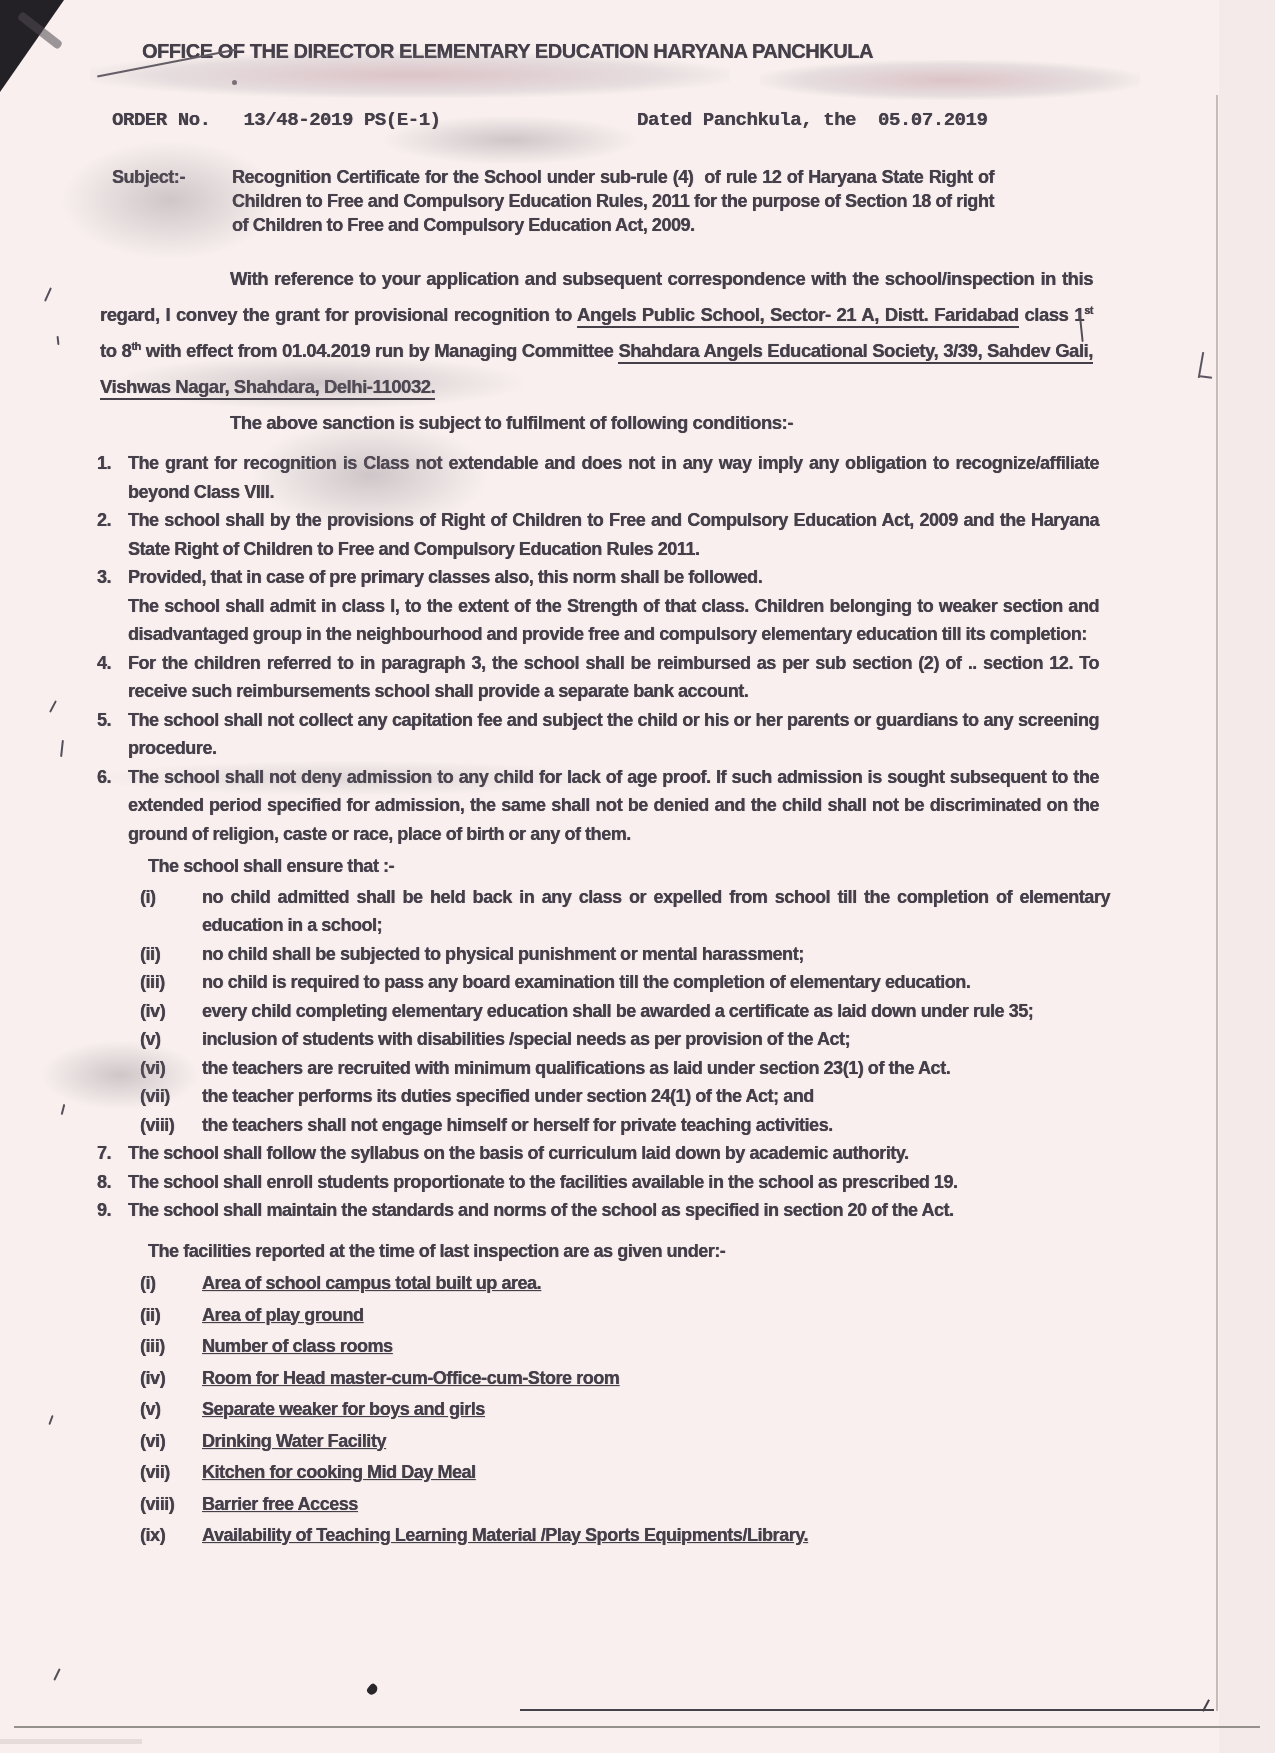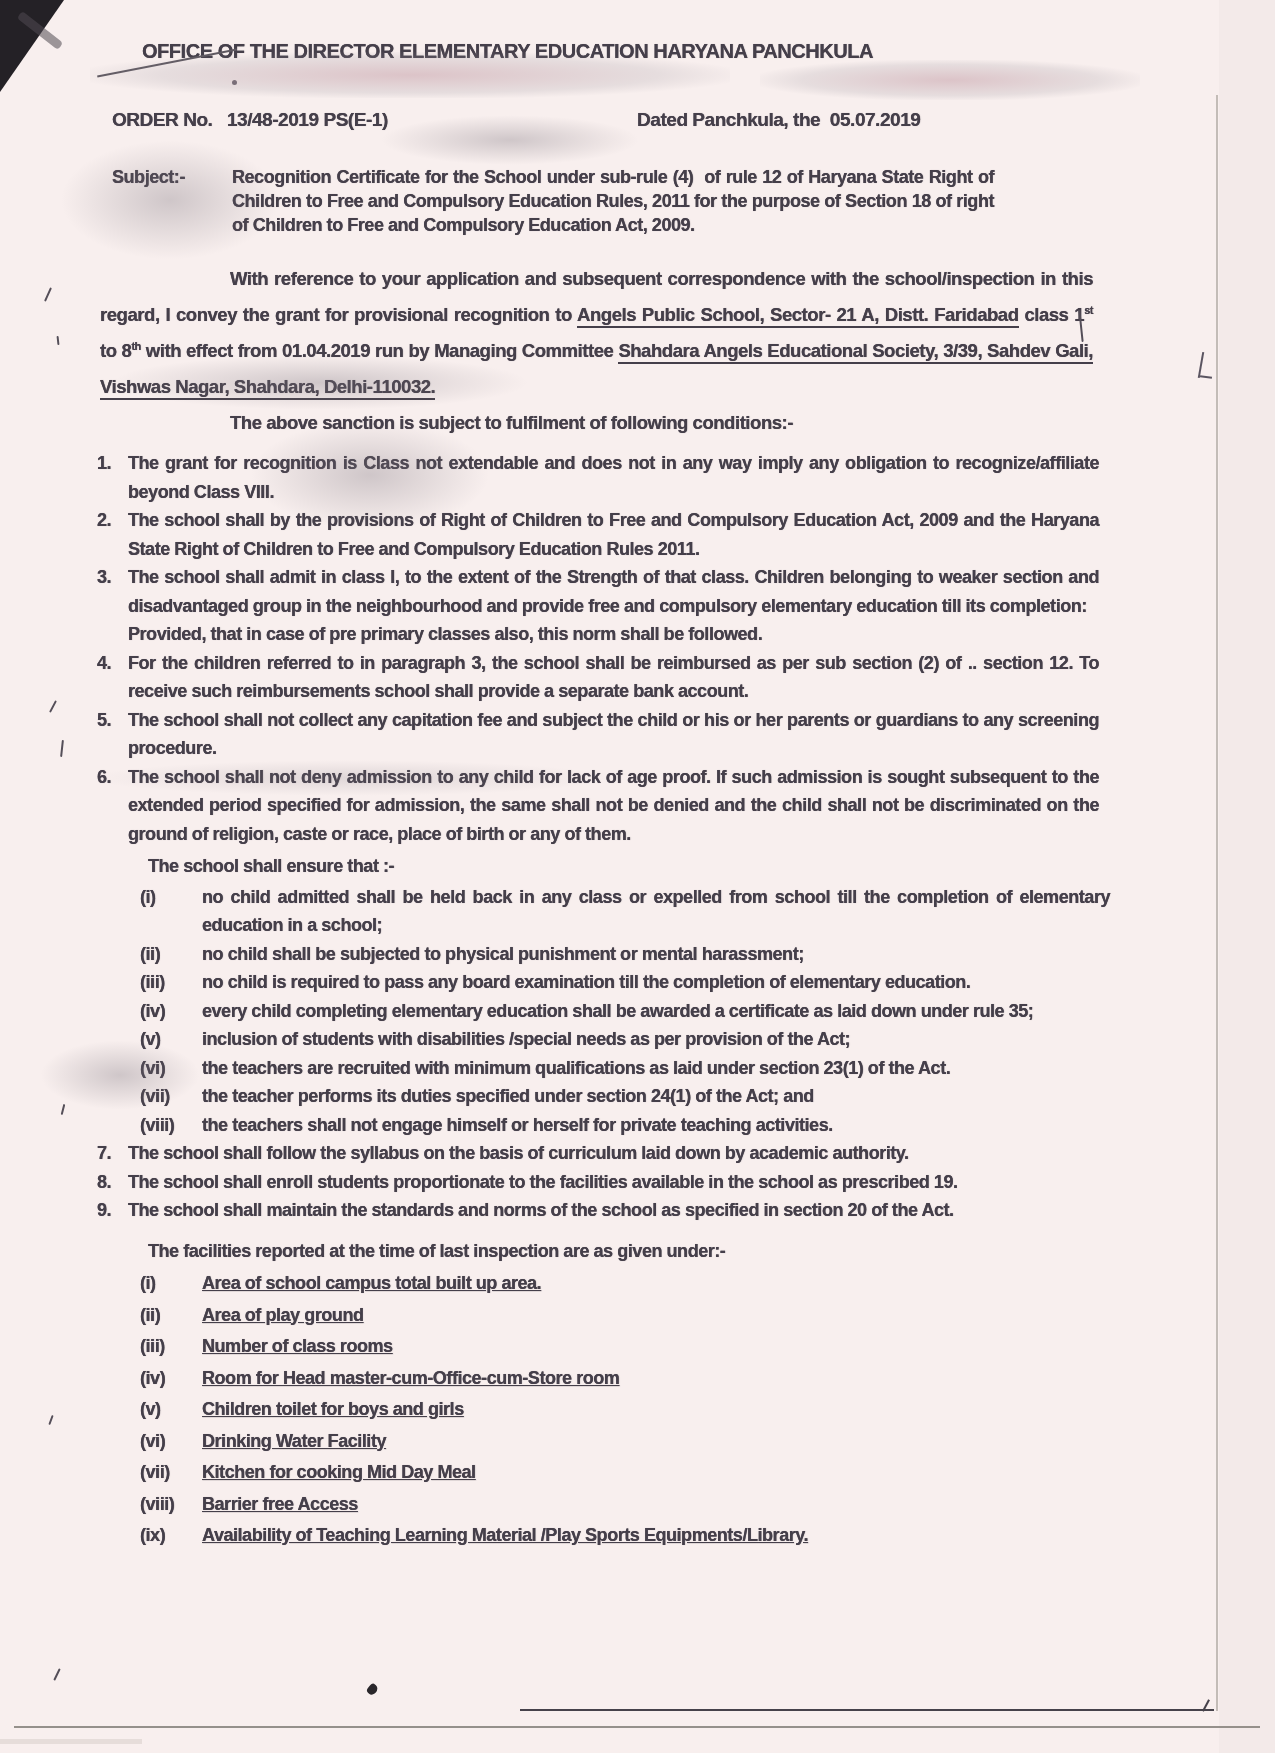--- a/index.html
+++ b/index.html
@@ -20,20 +20,21 @@
     width:100%;
     padding-right:260px;
     text-align:center;
     font-size:20px;
   }
   .order-line{
     position:relative;
     margin:46px 0 0 112px;
     height:26px;
     font-size:19px;
+    font-family:Liberation Mono, monospace;
   }
   .order-date{position:absolute;left:525px;top:0;white-space:pre-wrap;}
   .order-left{white-space:pre-wrap;}
   .subject-row{
     display:flex;
     margin:30px 0 0 112px;
     font-size:18px;
     line-height:24px;
   }
   .subject-label{width:120px;flex:none;}
@@ -149,22 +150,22 @@
       <span class="num">1.</span>
       <span class="txt">The grant for recognition is Class not extendable and does not in any way imply any obligation to recognize/affiliate beyond Class VIII.</span>
     </div>
     <div class="cond">
       <span class="num">2.</span>
       <span class="txt">The school shall by the provisions of Right of Children to Free and Compulsory Education Act, 2009 and the Haryana State Right of Children to Free and Compulsory Education Rules 2011.</span>
     </div>
     <div class="cond">
       <span class="num">3.</span>
       <span class="txt">
+        <div>Provided, that in case of pre primary classes also, this norm shall be followed.</div>
         <div>The school shall admit in class I, to the extent of the Strength of that class. Children belonging to weaker section and disadvantaged group in the neighbourhood and provide free and compulsory elementary education till its completion:</div>
-        <div>Provided, that in case of pre primary classes also, this norm shall be followed.</div>
       </span>
     </div>
     <div class="cond">
       <span class="num">4.</span>
       <span class="txt">For the children referred to in paragraph 3, the school shall be reimbursed as per sub section (2) of .. section 12. To receive such reimbursements school shall provide a separate bank account.</span>
     </div>
     <div class="cond">
       <span class="num">5.</span>
       <span class="txt">The school shall not collect any capitation fee and subject the child or his or her parents or guardians to any screening procedure.</span>
     </div>
@@ -242,21 +243,21 @@
     <div class="roman fac">
       <span class="num">(iii)</span>
       <span class="txt">Number of class rooms</span>
     </div>
     <div class="roman fac">
       <span class="num">(iv)</span>
       <span class="txt">Room for Head master-cum-Office-cum-Store room</span>
     </div>
     <div class="roman fac">
       <span class="num">(v)</span>
-      <span class="txt">Children toilet for boys and girls</span>
+      <span class="txt">Separate weaker for boys and girls</span>
     </div>
     <div class="roman fac">
       <span class="num">(vi)</span>
       <span class="txt">Drinking Water Facility</span>
     </div>
     <div class="roman fac">
       <span class="num">(vii)</span>
       <span class="txt">Kitchen for cooking Mid Day Meal</span>
     </div>
     <div class="roman fac">

